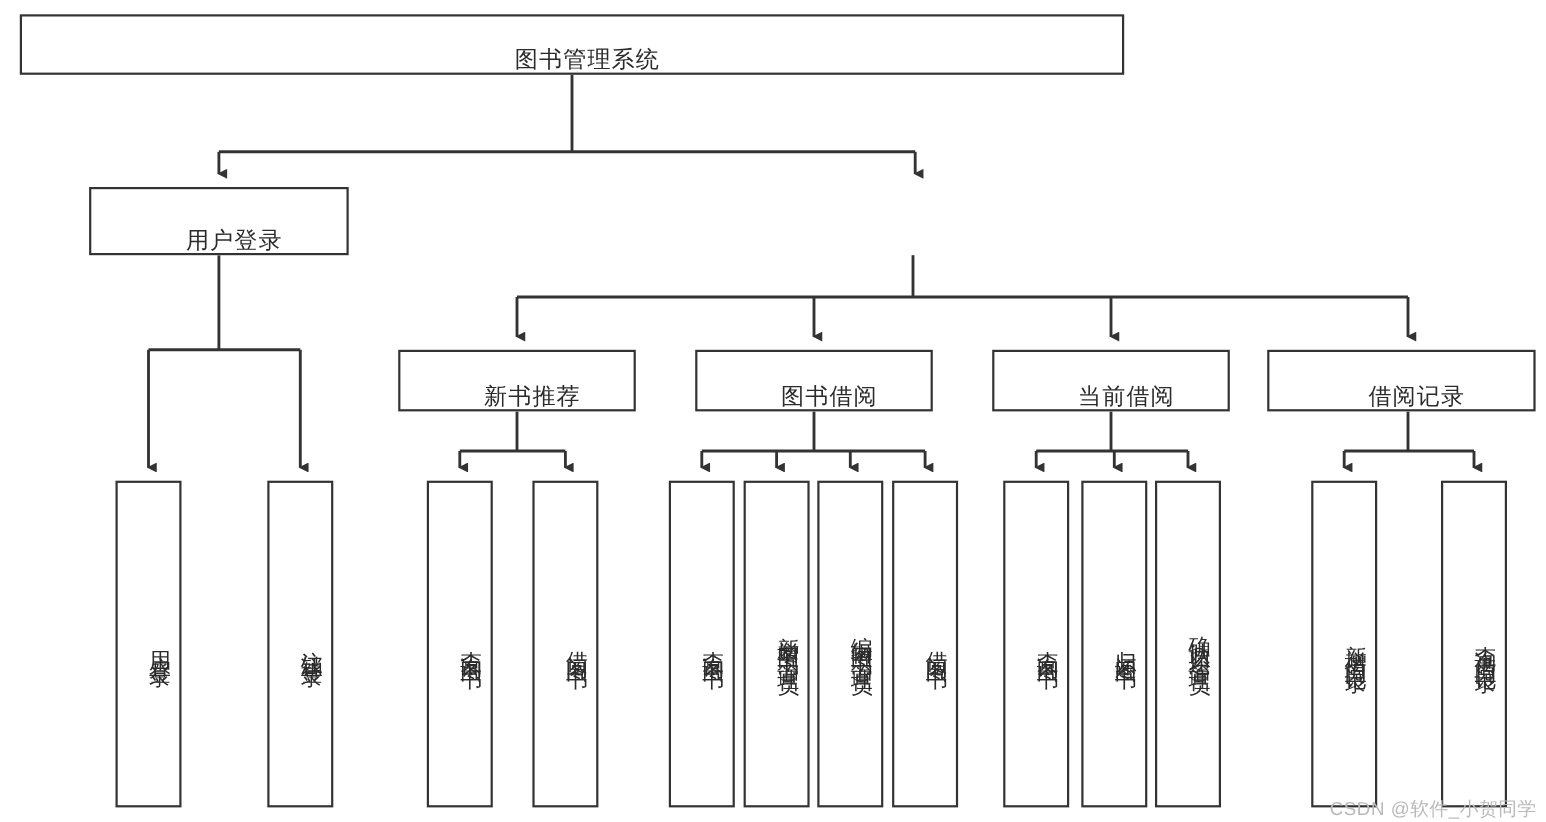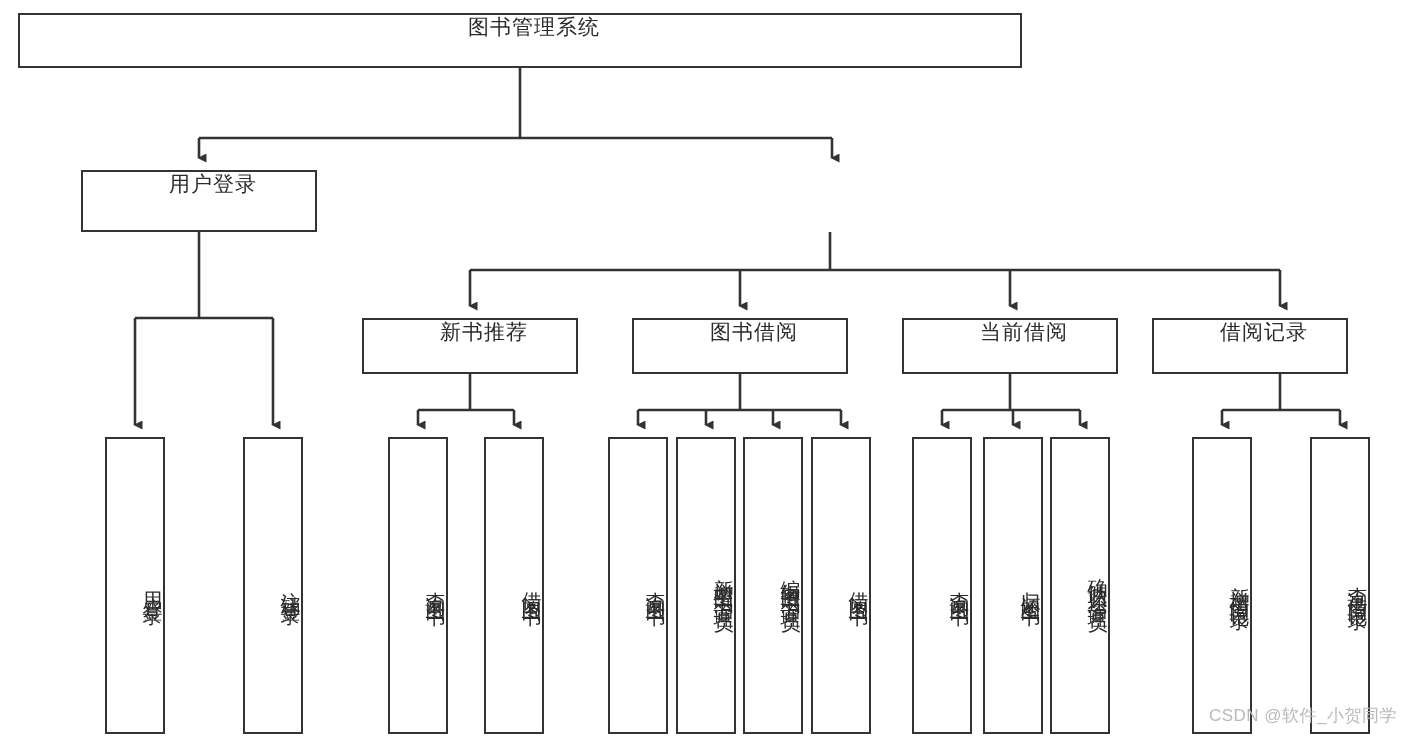--- a/index.html
+++ b/index.html
@@ -24,21 +24,21 @@
     width: 1405px;
     height: 747px;
     pointer-events: none;
   }
   .node {
     position: absolute;
     box-sizing: border-box;
     border: 2.5px solid #333333;
     background: #ffffff;
     display: flex;
-    align-items: flex-start;
+    align-items: flex-end;
     justify-content: center;
     color: #2b2b2b;
     padding-left: 28px;
   }
   .node.horiz {
     font-size: 21px;
     letter-spacing: 1px;
     line-height: 1.1;
   }
   .node.vert {
@@ -53,21 +53,21 @@
     text-align: center;
   }
   .node.vert .vlabel {
     writing-mode: vertical-rl;
     text-orientation: upright;
     display: block;
   }
   .watermark {
     position: absolute;
     right: 8px;
-    bottom: 20px;
+    bottom: 0;
     font-size: 17px;
     color: #b9b9b9;
     letter-spacing: 0.5px;
     white-space: nowrap;
     pointer-events: none;
   }
 </style>
 </head>
 <body>
 
@@ -133,21 +133,21 @@
 
   <div class="node horiz" style="left: 362px; top: 318px; width: 216px; height: 56px; border-color: rgb(51, 51, 51); color: rgb(43, 43, 43); background: rgb(255, 255, 255);">
     <span>新书推荐</span>
   </div>
   <div class="node horiz" style="left: 902px; top: 318px; width: 216px; height: 56px; border-color: rgb(51, 51, 51); color: rgb(43, 43, 43); background: rgb(255, 255, 255);">
     <span>当前借阅</span>
   </div>
   <div class="node horiz" style="left: 632px; top: 318px; width: 216px; height: 56px; border-color: rgb(51, 51, 51); color: rgb(43, 43, 43); background: rgb(255, 255, 255);">
     <span>图书借阅</span>
   </div>
-  <div class="node horiz" style="left: 1152px; top: 318px; width: 196px; height: 56px; border-color: rgb(51, 51, 51); color: rgb(43, 43, 43); background: rgb(255, 255, 255);">
+  <div class="node horiz" style="left: 1152px; top: 318px; width: 244px; height: 56px; border-color: rgb(51, 51, 51); color: rgb(43, 43, 43); background: rgb(255, 255, 255);">
     <span>借阅记录</span>
   </div>
 
   <div class="node vert" style="left: 105px; top: 437px; width: 60px; height: 297px; border-color: rgb(51, 51, 51); color: rgb(43, 43, 43); background: rgb(255, 255, 255);">
     <span class="vlabel">用户登录</span>
   </div>
   <div class="node vert" style="left: 243px; top: 437px; width: 60px; height: 297px; border-color: rgb(51, 51, 51); color: rgb(43, 43, 43); background: rgb(255, 255, 255);">
     <span class="vlabel">注销登录</span>
   </div>
   <div class="node vert" style="left: 388px; top: 437px; width: 60px; height: 297px; border-color: rgb(51, 51, 51); color: rgb(43, 43, 43); background: rgb(255, 255, 255);">

